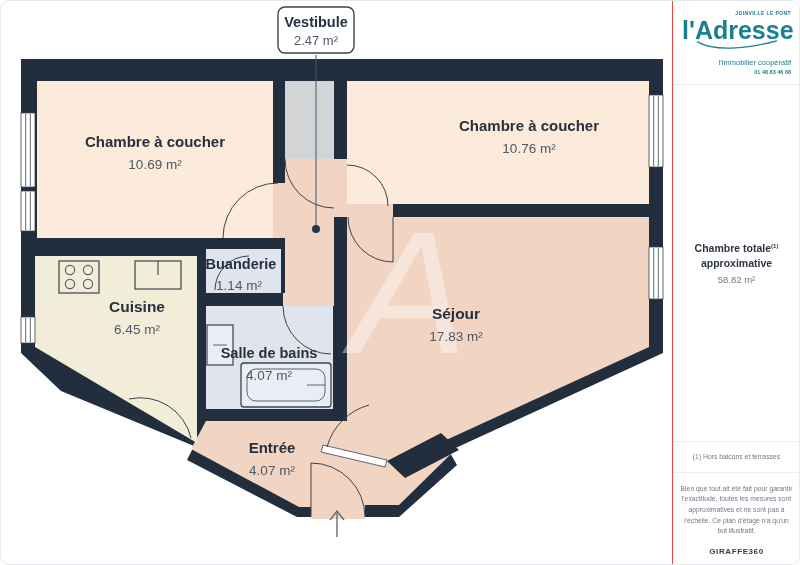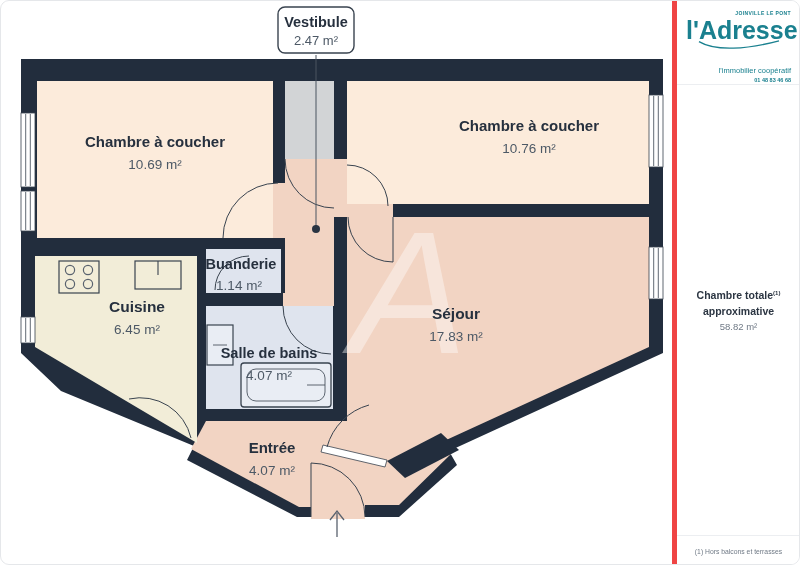--- a/index.html
+++ b/index.html
@@ -6,27 +6,27 @@
   .page{
     width:800px;height:565px;box-sizing:border-box;
     border:1px solid #e5e7ea;border-radius:9px;overflow:hidden;
     display:flex;background:#fff;
     font-family:"Liberation Sans",sans-serif;
     position:relative;
   }
   .plan-wrap{width:671px;height:565px;position:relative;}
   .sidebar{
     width:128px;height:565px;box-sizing:border-box;
-    border-left:5px solid #ef4444;display:flex;flex-direction:column;background:#fff;
+    border-left:1px solid #ef4444;display:flex;flex-direction:column;background:#fff;
   }
   .side-logo{height:84px;box-sizing:border-box;border-bottom:1px solid #eceef1;padding:9px 9px 0 9px;}
   .brand-location{text-align:right;font-size:5px;letter-spacing:.4px;color:#1a808f;font-weight:bold;}
   .brand-logo{font-size:25px;font-weight:bold;color:#1a808f;text-align:center;line-height:1.05;margin-top:1px;}
   .brand-swoosh{display:block;margin:-3px auto 0 auto;}
-  .brand-tagline{text-align:right;font-size:7.5px;color:#1a808f;margin-top:16px;}
+  .brand-tagline{text-align:right;font-size:7.5px;color:#1a808f;margin-top:8px;}
   .brand-phone{text-align:right;font-size:5.5px;color:#1a808f;margin-top:2px;font-weight:bold;}
   .side-surface{flex:1;display:flex;flex-direction:column;align-items:center;justify-content:center;text-align:center;}
   .surface-title{font-size:10.5px;font-weight:bold;color:#2b3542;line-height:1.45;}
   .surface-title sup{font-size:6px;}
   .surface-value{font-size:9.5px;color:#707a86;margin-top:2px;}
   .side-footnote{height:31px;box-sizing:border-box;border-top:1px solid #eceef1;display:flex;align-items:center;justify-content:center;font-size:6.8px;color:#707a86;}
   .side-disclaimer{box-sizing:border-box;border-top:1px solid #eceef1;padding:11px 7px 8px 7px;text-align:center;font-size:6.8px;color:#707a86;line-height:1.55;}
   .credit{margin-top:9px;font-size:8px;font-weight:bold;letter-spacing:.6px;color:#333d4b;}
   svg text{font-family:"Liberation Sans",sans-serif;}
   .room-name{fill:#26303e;font-weight:bold;}
@@ -161,15 +161,23 @@
     <div class="side-surface">
       <div class="surface-title">
         <span>Chambre totale</span><sup>(1)</sup><br>
         <span>approximative</span>
       </div>
       <div class="surface-value">58.82 m²</div>
     </div>
 
     <div class="side-footnote">(1) Hors balcons et terrasses</div>
 
+    <div class="side-disclaimer">
+      <div>Bien que tout ait été fait pour garantir</div>
+      <div>l'exactitude, toutes les mesures sont</div>
+      <div>approximatives et ne sont pas à</div>
+      <div>l'échelle. Ce plan d'étage n'a qu'un</div>
+      <div>but illustratif.</div>
+      <div class="credit">GIRAFFE360</div>
+    </div>
 
   </div>
 </div>
 
 </body></html>

